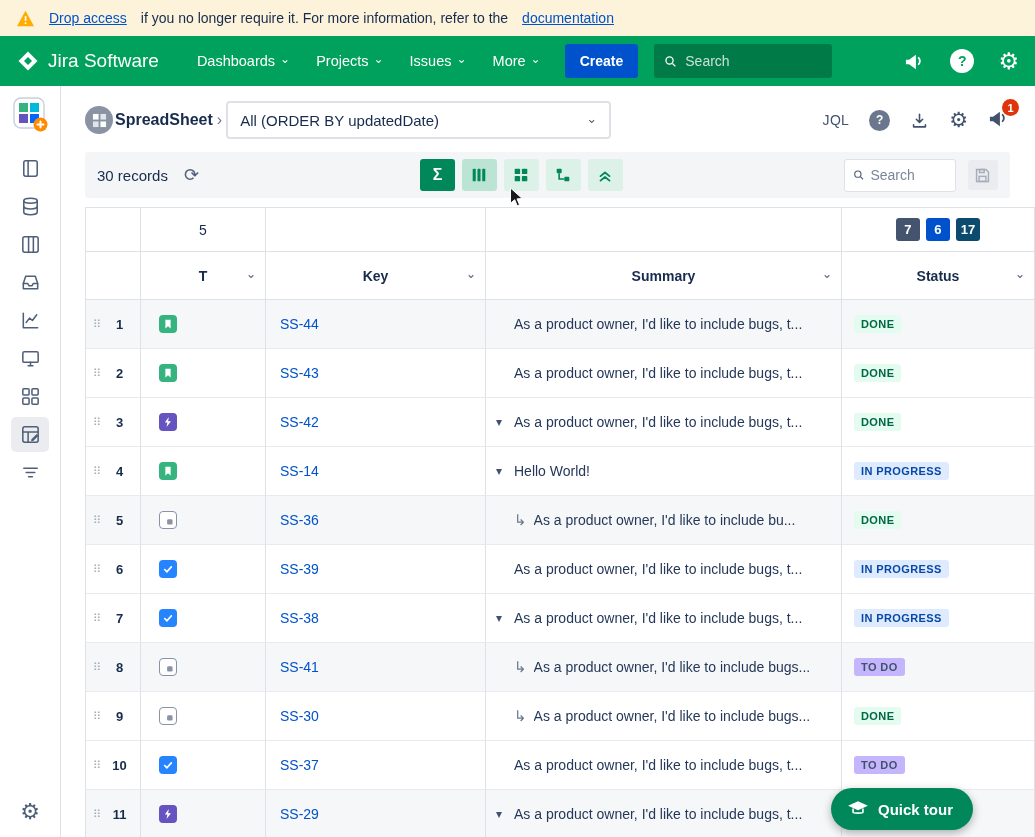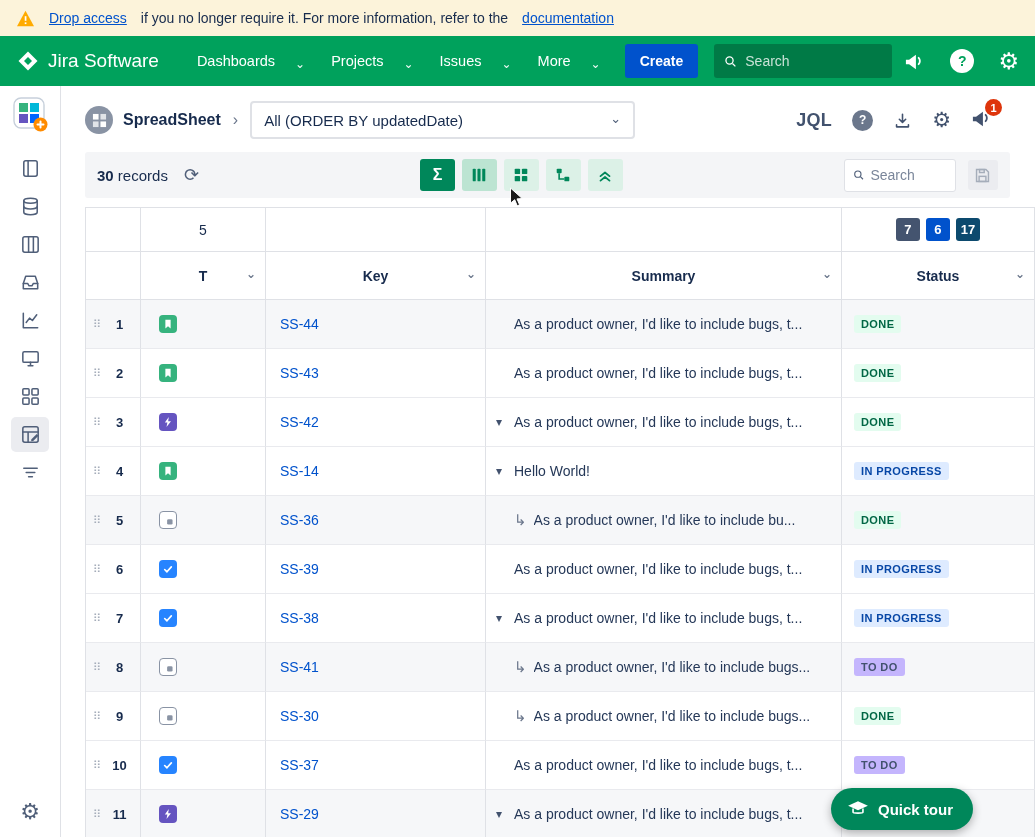--- a/index.html
+++ b/index.html
@@ -9,21 +9,21 @@
   
   .banner{height:36px;background:#FCF3DA;display:flex;align-items:center;padding:0 16px;font-size:14px;gap:10px;white-space:nowrap;overflow:hidden}
   .banner a{color:#0052CC;text-decoration:underline;cursor:pointer;margin:0 4px}
   .banner .txt{color:#172B4D}
 
   
   .navbar{height:50px;background:#00A15C;display:flex;align-items:center;padding:0 16px;color:#fff}
   .brand{display:flex;align-items:center;gap:8px;margin-right:30px;cursor:pointer}
   .brand-name{font-size:19px}
   .menus{display:flex;align-items:center;gap:10px}
-  .menu{display:flex;align-items:flex-end;gap:20px;font-size:14.5px;padding:6px 8px;cursor:pointer}
+  .menu{display:flex;align-items:center;gap:5px;font-size:14.5px;padding:6px 8px;cursor:pointer}
   .chev{font-size:12px;line-height:10px;margin-top:-5px;opacity:.95}
   .create-btn{background:#0052CC;color:#fff;font-weight:700;font-size:14px;border:none;border-radius:3px;padding:9px 15px;margin-left:16px;cursor:pointer}
   .nav-search{display:flex;align-items:center;background:rgba(0,0,0,.24);border-radius:3px;height:34px;width:178px;margin-left:16px;padding:0 10px;gap:8px}
   .nav-search input{background:transparent;border:none;outline:none;color:#fff;font-size:14px;width:100%}
   .nav-search input::placeholder{color:rgba(255,255,255,.78)}
   .nav-right{margin-left:auto;display:flex;align-items:center;gap:24px}
   .help-circle{width:24px;height:24px;border-radius:50%;background:#fff;color:#00A15C;font-weight:700;display:flex;align-items:center;justify-content:center;font-size:14px;cursor:pointer}
   .gear-glyph{font-size:23px;line-height:23px;cursor:pointer}
 
   
@@ -31,39 +31,39 @@
   .sidebar{width:61px;border-right:1px solid #DFE1E6;display:flex;flex-direction:column;align-items:center;padding:10px 0 12px;gap:3px;flex:none}
   .app-logo{margin-bottom:12px;cursor:pointer;position:relative}
   .side-icon{width:38px;height:35px;display:flex;align-items:center;justify-content:center;border-radius:5px;color:#505F79;cursor:pointer}
   .side-icon svg{stroke:#505F79;fill:none;stroke-width:1.6;stroke-linecap:round;stroke-linejoin:round;width:23px;height:23px}
   .side-icon.selected{background:#EBECF0}
   .side-gear{margin-top:auto;font-size:22px;color:#505F79}
 
   .main{flex:1;padding:12px 0 0 24px;position:relative;min-width:0}
 
   
-  .header-row{display:flex;align-items:center;gap:10px;margin-right:42px;height:44px}
+  .header-row{display:flex;align-items:center;gap:2px;margin-right:25px;height:44px}
   .proj-avatar{width:28px;height:28px;border-radius:50%;background:#8993A4;display:flex;align-items:center;justify-content:center;flex:none}
   .proj-name{font-size:16px;font-weight:700}
   .crumb{color:#6B778C;font-size:16px;margin:0 2px}
   .filter-dd{width:385px;height:38px;border:2px solid #DFE1E6;border-radius:4px;display:flex;align-items:center;padding:0 12px;font-size:15px;cursor:pointer;gap:8px;background:#fff}
   .filter-dd .dd-val{flex:1;white-space:nowrap;overflow:hidden}
   .filter-dd .chevd{color:#505F79;font-size:13px;margin-top:-4px}
   .header-right{margin-left:auto;display:flex;align-items:center;gap:20px;color:#42526E}
-  .jql{font-weight:700;font-size:18px;letter-spacing:.3px;cursor:pointer}
+  .jql{font-weight:400;font-size:14px;letter-spacing:.3px;cursor:pointer}
   .hd-help{width:21px;height:21px;border-radius:50%;background:#6B778C;color:#fff;font-weight:700;font-size:12px;display:flex;align-items:center;justify-content:center;cursor:pointer}
   .hd-icon{cursor:pointer;display:flex;align-items:center}
   .hd-gear{font-size:21px;color:#42526E}
   .megaphone-wrap{position:relative;cursor:pointer}
   .notif-badge{position:absolute;top:-9px;right:-9px;background:#DE350B;color:#fff;border-radius:9px;min-width:17px;height:17px;font-size:11px;font-weight:700;display:flex;align-items:center;justify-content:center;padding:0 4px}
 
   
   .toolbar{margin-top:10px;margin-right:25px;background:#F4F5F7;border-radius:3px;height:46px;display:flex;align-items:center;padding:0 12px;gap:8px}
   .records{font-size:15px;color:#172B4D}
-  .records b{font-weight:700}
+  .records b{font-weight:400}
   .refresh{color:#505F79;font-size:18px;margin-left:8px;cursor:pointer}
   .tb-group{display:flex;gap:7px;margin:0 auto}
   .tb-btn{width:35px;height:32px;border-radius:3px;background:#DCF1E7;display:flex;align-items:center;justify-content:center;border:none;cursor:pointer}
   .tb-btn.primary{background:#00875A;color:#fff;font-weight:700;font-size:16px}
   .tb-btn.hovered{background:#BCE4D2}
   .tb-btn svg{width:18px;height:18px}
   .tb-search{display:flex;align-items:center;background:#fff;border:1.5px solid #DFE1E6;border-radius:3px;height:33px;width:112px;padding:0 8px;gap:6px}
   .tb-search input{border:none;outline:none;font-size:14px;width:100%;color:#172B4D;background:transparent}
   .tb-search input::placeholder{color:#7A869A}
   .save-btn{width:30px;height:30px;border-radius:3px;background:#EBECF0;border:none;display:flex;align-items:center;justify-content:center;margin-left:4px}

